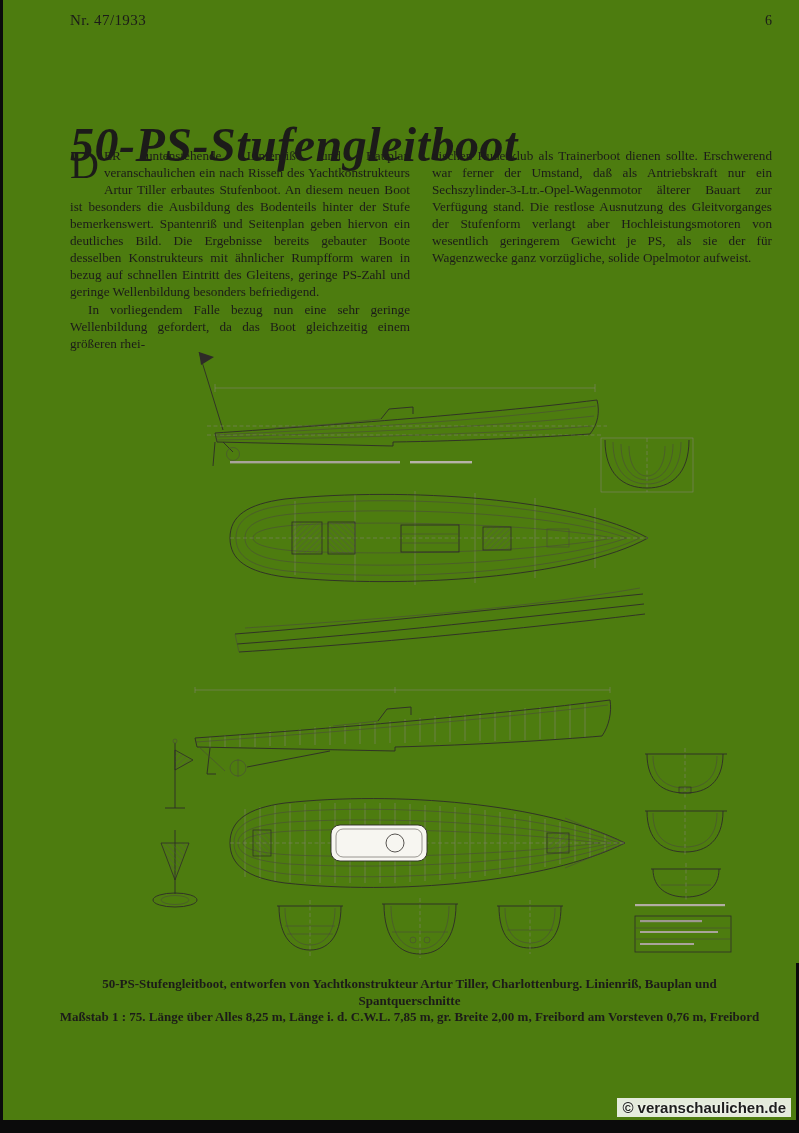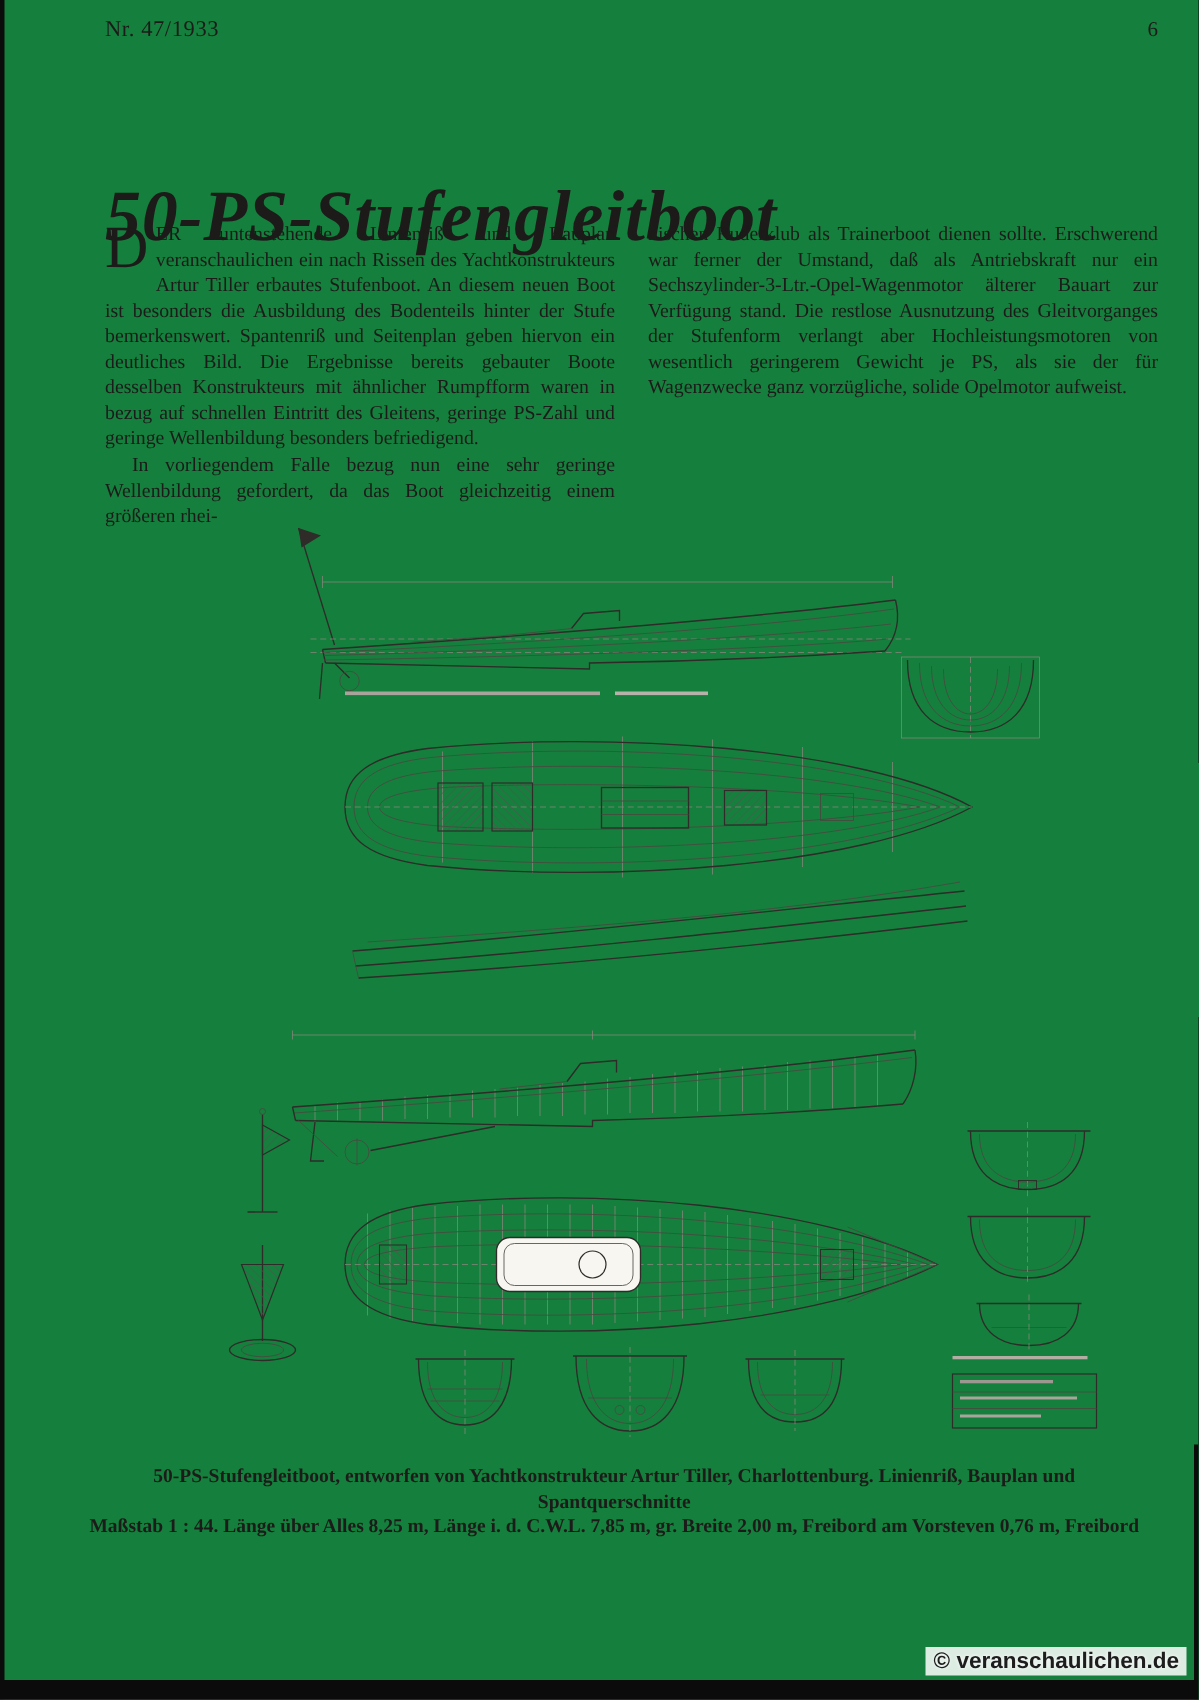--- a/index.html
+++ b/index.html
@@ -1,18 +1,18 @@
 <!DOCTYPE html>
 <html><head>
 <meta charset="utf-8">
 <style>
   html,body{margin:0;padding:0;background:#111;}
   .scan{
     position:relative;width:799px;height:1133px;margin:0 auto;
-    background:#15803d;overflow:hidden;
+    background:#4d7c0f;overflow:hidden;
     font-family:"Liberation Serif","DejaVu Serif",serif;color:#1c1b19;
   }
   .edge-left{position:absolute;left:0;top:0;width:3px;height:100%;background:#0b0b0b;}
   .edge-right{position:absolute;right:0;bottom:0;width:3px;height:170px;background:#0b0b0b;}
   .edge-bottom{position:absolute;left:0;bottom:0;width:100%;height:13px;background:#0b0b0b;}
   .header{position:absolute;top:12px;left:70px;right:27px;display:flex;justify-content:space-between;align-items:baseline;}
   .issue{font-size:15px;letter-spacing:.4px;}
   .pagenum{font-size:14px;}
   .title{position:absolute;top:85px;left:70px;font-size:48px;font-weight:700;letter-spacing:.5px;font-style:italic;}
   .bodytext{position:absolute;top:147px;left:70px;width:702px;display:flex;gap:22px;}
@@ -208,21 +208,21 @@
       <path class="thin" d="M540,590 H636 M540,601 H636"></path>
       <rect x="545" y="582" width="62" height="2.2" fill="#9d988f"></rect>
       <rect x="545" y="593" width="78" height="2" fill="#aaa49b"></rect>
       <rect x="545" y="605" width="54" height="2" fill="#aaa49b"></rect>
       <rect x="540" y="566" width="90" height="2.2" fill="#b3ada3"></rect>
     </g>
   </svg>
 
   <div class="caption">
     <div>50-PS-Stufengleitboot, entworfen von Yachtkonstrukteur Artur Tiller, Charlottenburg.  Linienriß, Bauplan und Spantquerschnitte</div>
-    <div>Maßstab 1 : 44.  Länge über Alles 8,25 m, Länge i. d. C.W.L. 7,85 m, gr. Breite 2,00 m, Freibord am Vorsteven 0,76 m, Freibord</div>
+    <div>Maßstab 1 : 75.  Länge über Alles 8,25 m, Länge i. d. C.W.L. 7,85 m, gr. Breite 2,00 m, Freibord am Vorsteven 0,76 m, Freibord</div>
   </div>
 
   <span class="watermark">© veranschaulichen.de</span>
 
   <div class="edge-left"></div>
   <div class="edge-right"></div>
   <div class="edge-bottom"></div>
 </div>
 
 </body></html>

